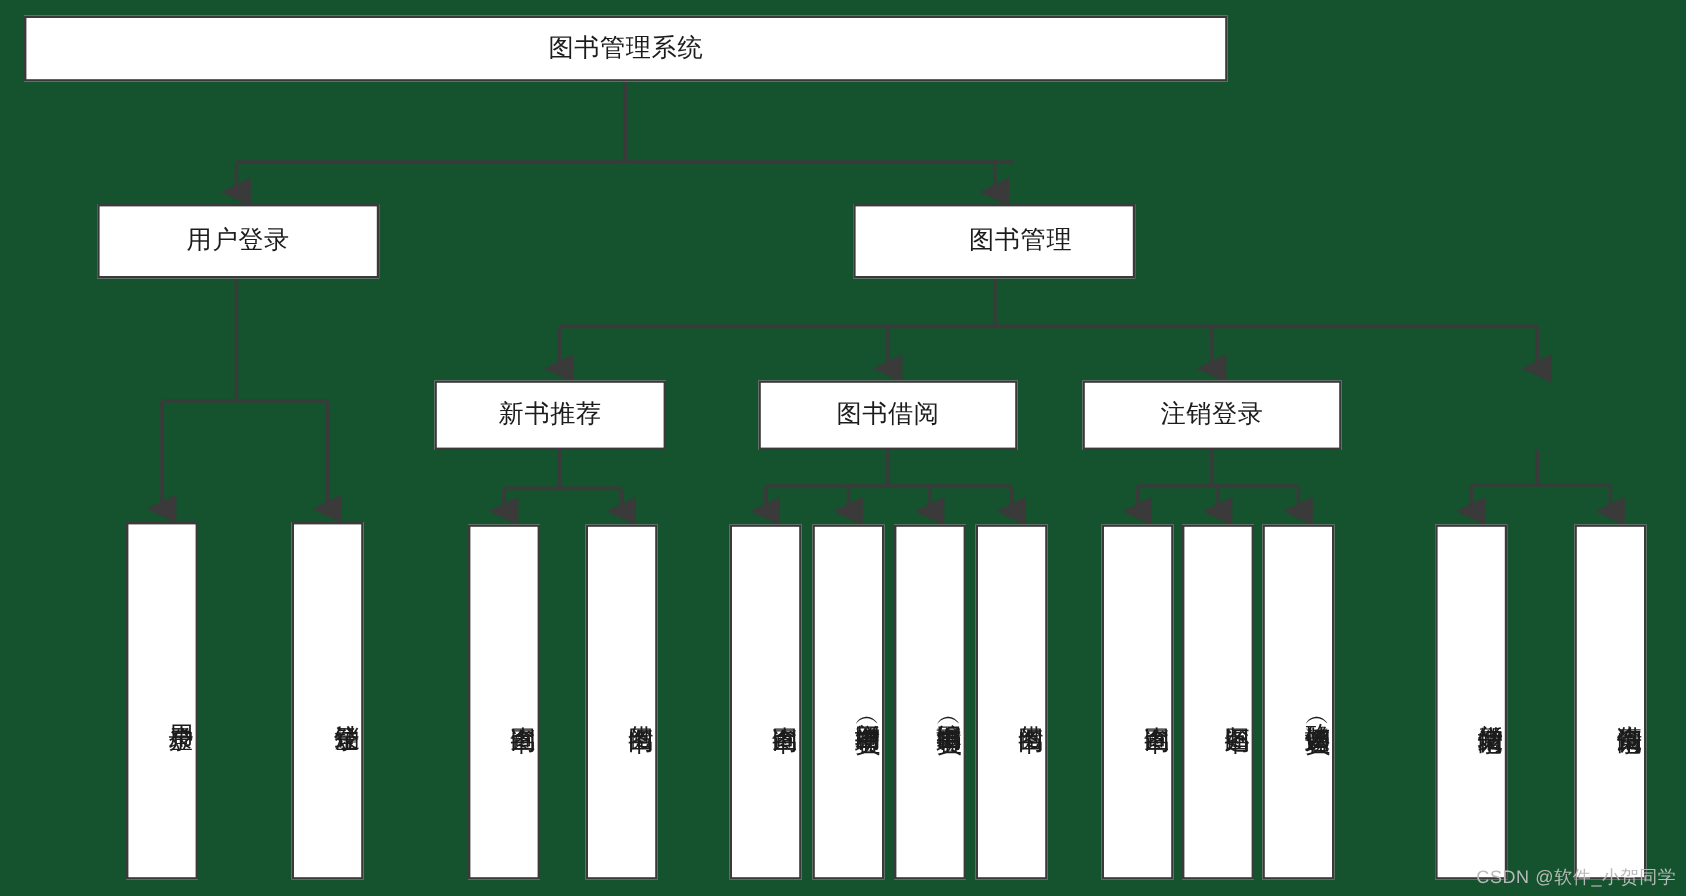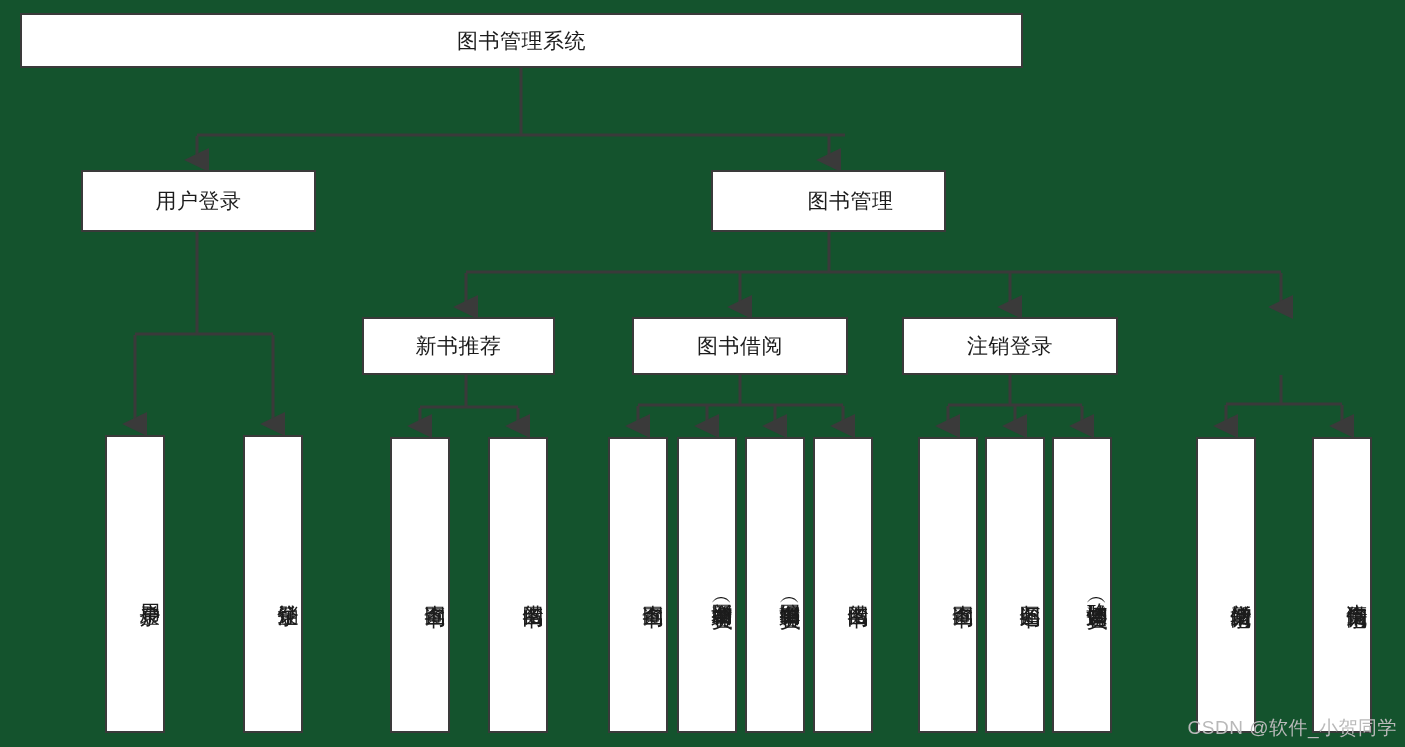--- a/index.html
+++ b/index.html
@@ -52,21 +52,21 @@
     justify-content: center;
   }
   .node-label {
     display: block;
     white-space: pre-line;
   }
   #watermark {
     position: absolute;
     right: 8px;
     bottom: 6px;
-    font-size: 19px;
+    font-size: 15px;
     color: #b9b9b9;
     letter-spacing: 0.5px;
     user-select: none;
   }
 </style>
 </head>
 <body>
 
 <div id="diagram-root">
 

